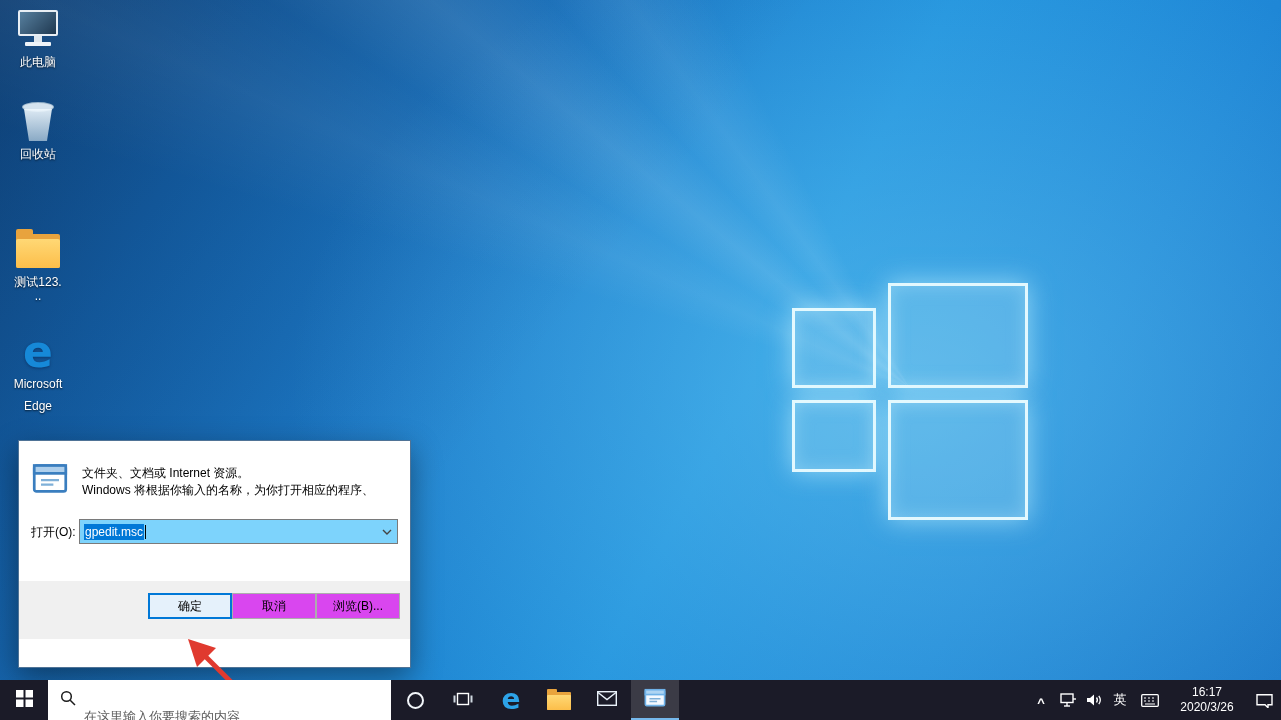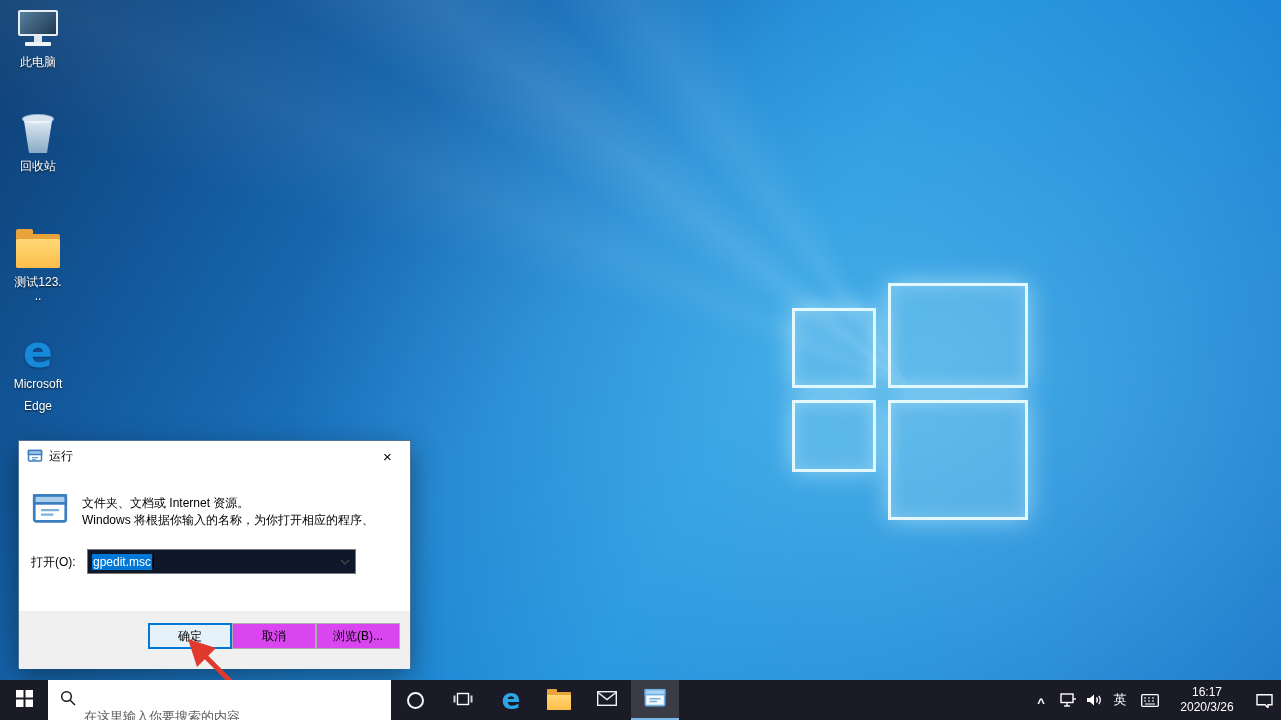--- a/index.html
+++ b/index.html
@@ -52,21 +52,21 @@
   .dialog { position:absolute; left:18px; top:440px; width:393px; height:228px; background:#fff;
     border:1px solid #4f7396; box-shadow:0 10px 28px rgba(0,0,0,.4); z-index:5; }
   .dlg-title { height:30px; display:flex; align-items:center; padding-left:8px; background:#fff; }
   .dlg-ico { width:16px; height:16px; display:flex; }
   .dlg-title-text { margin-left:6px; font-size:12px; color:#000; }
   .dlg-close { margin-left:auto; width:45px; height:29px; border:none; background:transparent; font-size:15px; color:#000; cursor:pointer; }
   .dlg-body { position:relative; height:140px; background:#fff; }
   .dlg-bigico { position:absolute; left:13px; top:20px; width:36px; height:36px; }
   .dlg-desc { position:absolute; left:63px; top:24px; width:310px; font-size:12px; color:#000; line-height:17px; }
   .dlg-open-label { position:absolute; left:12px; top:83px; font-size:12px; color:#000; }
-  .combo { position:absolute; left:68px; top:78px; width:269px; height:25px; background:#0f172a; border:1px solid #7a7a7a; display:flex; align-items:center; padding-left:4px; }
+  .combo { position:absolute; left:60px; top:78px; width:319px; height:25px; background:#7dd3fc; border:1px solid #7a7a7a; display:flex; align-items:center; padding-left:4px; }
   .combo-text { font-size:12px; background:#0078d7; color:#fff; padding:1px 1px; }
   .combo-caret { width:1px; height:14px; background:#000; margin-left:1px; }
   .combo-arrow { margin-left:auto; width:20px; height:100%; display:flex; align-items:center; justify-content:center; }
   .dlg-footer { height:58px; background:#f0f0f0; display:flex; justify-content:flex-end; align-items:flex-start; padding:12px 10px 0 0; }
   .btn { width:84px; height:26px; font-size:12px; color:#000; background:#d946ef; border:1px solid #adadad; cursor:pointer; font-family:inherit; }
   .btn.default { border:2px solid #0078d7; background:#e5f1fb; }
 
   
   .arrow { position:absolute; left:180px; top:632px; z-index:9; }
 
@@ -110,21 +110,21 @@
     <div class="glyph">
       <div class="pc">
           <div class="pc-screen"></div>
           <div class="pc-stand"></div>
           <div class="pc-base"></div>
         </div>
     </div>
     <div class="icon-label">此电脑</div>
   </div>
 
-  <div class="icon-item" style="top:112px">
+  <div class="icon-item" style="top:100px">
     <div class="glyph">
       <div class="bin">
           <div class="bin-rim"></div>
           <div class="bin-body"></div>
         </div>
     </div>
     <div class="icon-label">回收站</div>
   </div>
 
   <div class="icon-item" style="top:228px">
@@ -140,31 +140,20 @@
 
   <div class="icon-item" style="top:330px">
     <div class="glyph">
       <span class="edge-big">e</span>
     </div>
     <div class="icon-label">Microsoft</div>
     <div class="icon-label" style="margin-top:8px">Edge</div>
   </div>
 
   <div class="dialog">
-    <div class="dlg-title">
-      <span class="dlg-ico">
-        <svg viewBox="0 0 32 32" width="16" height="16">
-          <rect x="3" y="5" width="26" height="21" rx="2" fill="#fff" stroke="#3a7ebf" stroke-width="3"></rect>
-          <rect x="3" y="5" width="26" height="8" fill="#9fc6e8" stroke="#3a7ebf" stroke-width="3"></rect>
-          <path d="M10 19 h12 M10 23 h8" stroke="#6aa1cc" stroke-width="2.5" fill="none"></path>
-        </svg>
-      </span>
-      <span class="dlg-title-text">运行</span>
-      <button class="dlg-close">×</button>
-    </div>
 
     <div class="dlg-body">
       <div class="dlg-bigico">
         <svg viewBox="0 0 32 32" width="36" height="36">
           <rect x="2" y="4" width="28" height="23" rx="2" fill="#fff" stroke="#3a7ebf" stroke-width="2.4"></rect>
           <rect x="2" y="4" width="28" height="7" fill="#aecfec" stroke="#3a7ebf" stroke-width="2.4"></rect>
           <path d="M8 17 h16 M8 21 h11" stroke="#7fb0d8" stroke-width="2.2" fill="none"></path>
         </svg>
       </div>
       <div class="dlg-desc">

